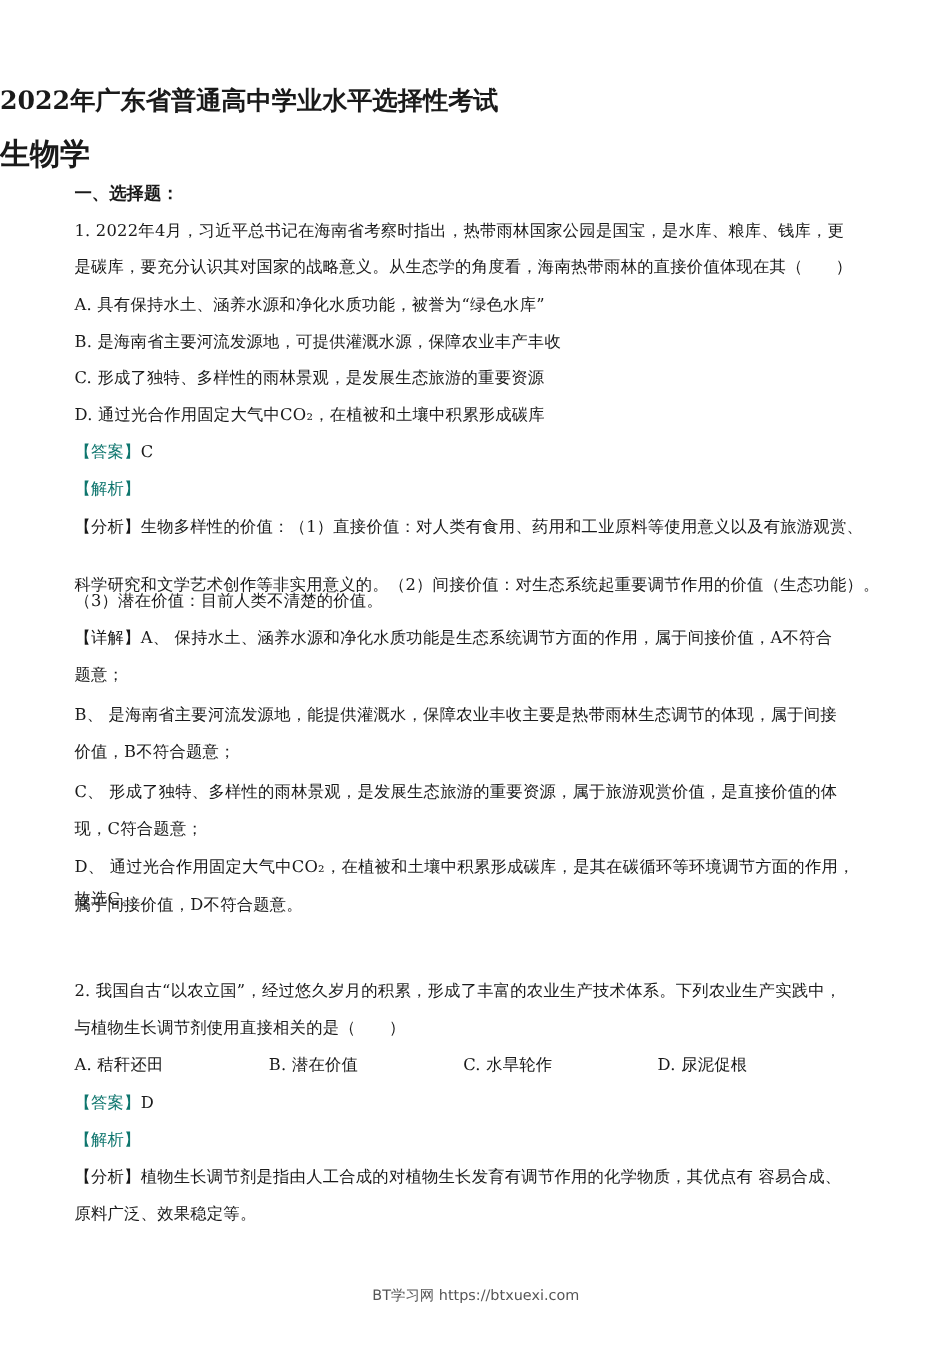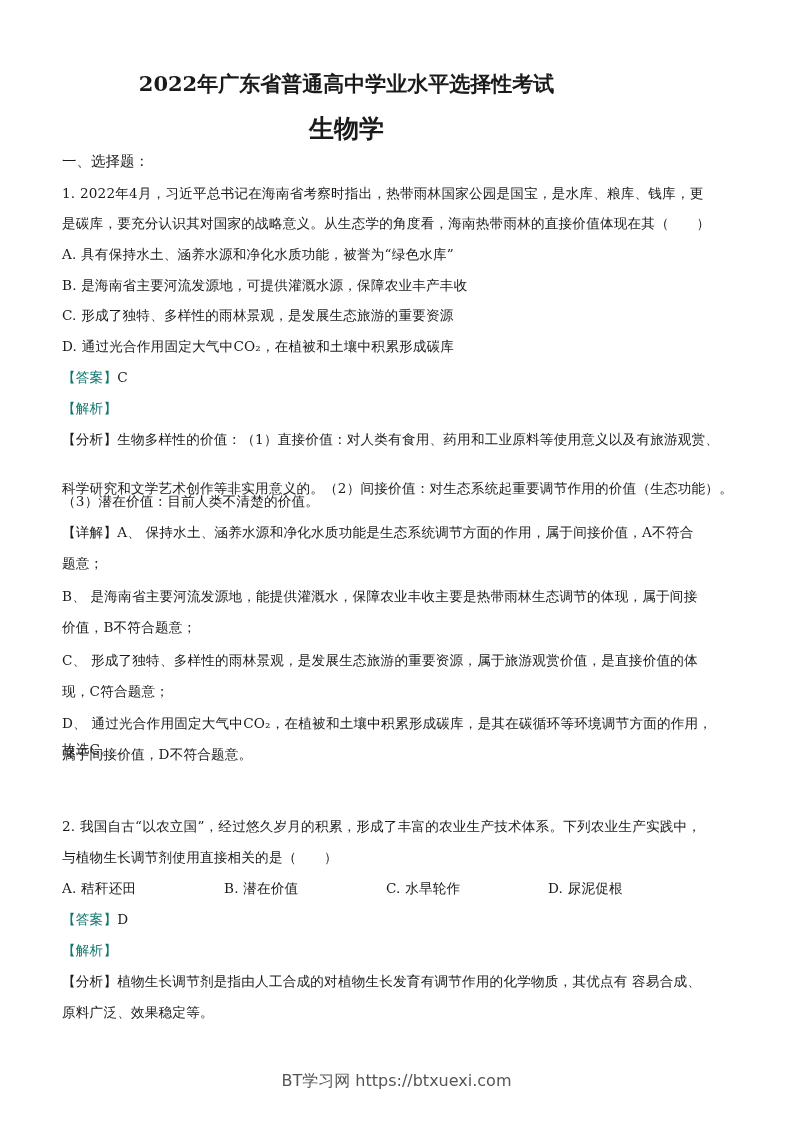--- a/index.html
+++ b/index.html
@@ -1,27 +1,27 @@
 <!DOCTYPE html>
 <html><head>
 <meta charset="utf-8">
 <style>
   html, body { margin: 0; padding: 0; background: #ffffff; }
   body { width: 793px; height: 1122px; position: relative; overflow: hidden;
          font-family: "DejaVu Serif", "Liberation Serif", serif; color: #1a1a1a; }
-  .title { position: absolute; left: 0; width: 693px; text-align: center; font-weight: bold; }
+  .title { position: absolute; left: 0; width: 693px; text-align: left; font-weight: bold; }
   .t1 { top: 70px; font-size: 21px; }
   .t2 { top: 112px; font-size: 25px; }
-  .sec { position: absolute; left: 62px; top: 152px; font-size: 14.5px; font-weight: normal; }
+  .sec { position: absolute; left: 62px; top: 152px; font-size: 14.5px; font-weight: bold; }
   .line { position: absolute; left: 62px; font-size: 13.6px; line-height: 18px; white-space: nowrap; letter-spacing: 0.2px; }
   .tag { color: #0f766e; }
   .opts { display: flex; align-items: center; }
   .opts span { display: inline-block; width: 162px; }
   .footer { position: absolute; top: 1071px; left: 0; width: 793px; text-align: center;
-            font-family: "DejaVu Sans", "Liberation Sans", sans-serif; font-size: 16px; color: #555; }
+            font-family: "DejaVu Sans", "Liberation Sans", sans-serif; font-size: 12px; color: #555; }
 </style>
 </head>
 <body>
 
 <div class="title t1">2022年广东省普通高中学业水平选择性考试</div>
 <div class="title t2">生物学</div>
 <div class="sec">一、选择题：</div>
 
 <div class="line" style="top:184px">1. 2022年4月，习近平总书记在海南省考察时指出，热带雨林国家公园是国宝，是水库、粮库、钱库，更</div>
 <div class="line" style="top:214px">是碳库，要充分认识其对国家的战略意义。从生态学的角度看，海南热带雨林的直接价值体现在其（　　）</div>

